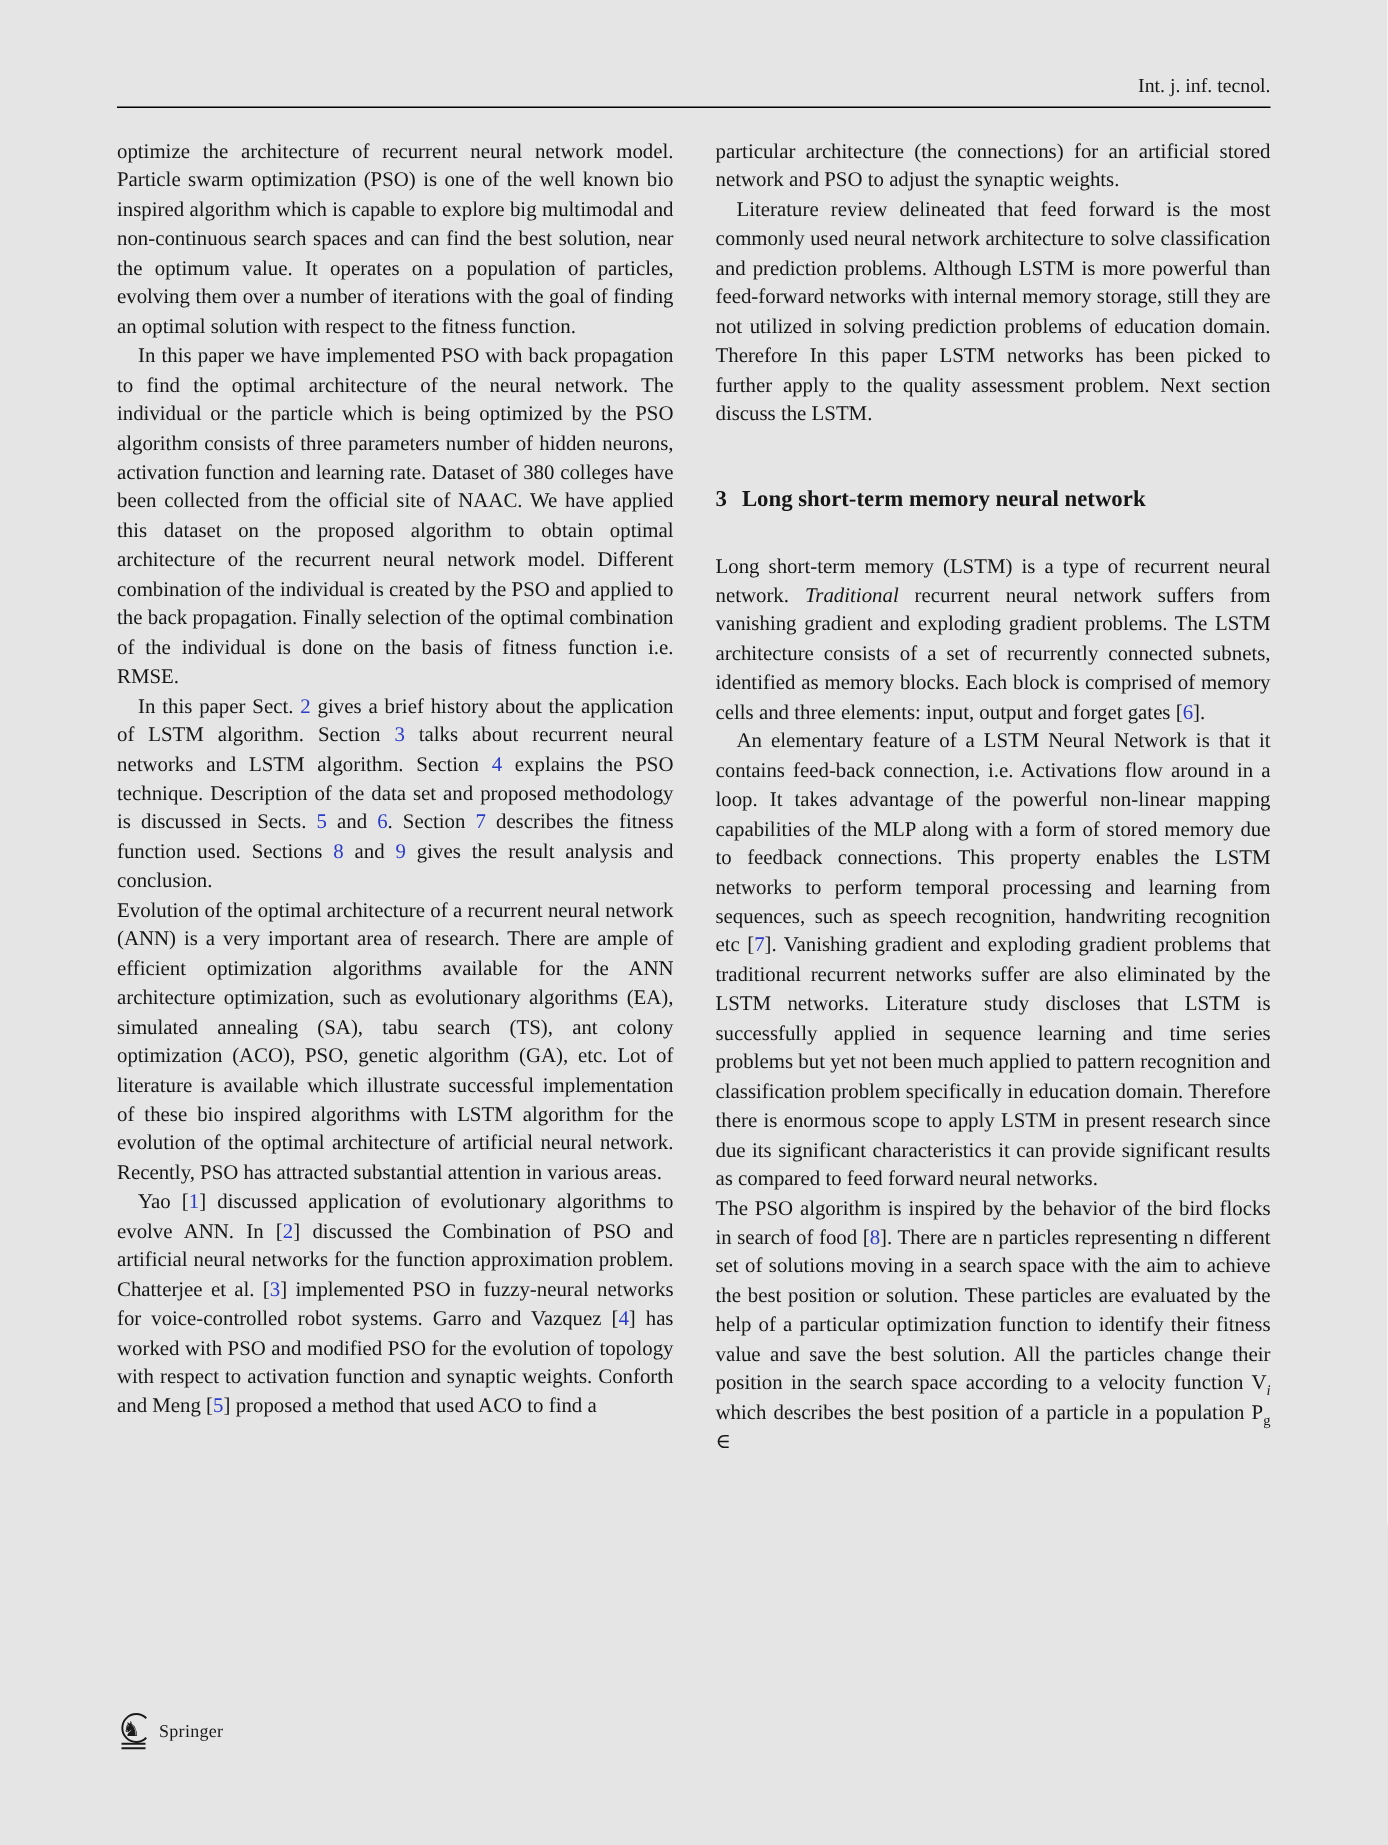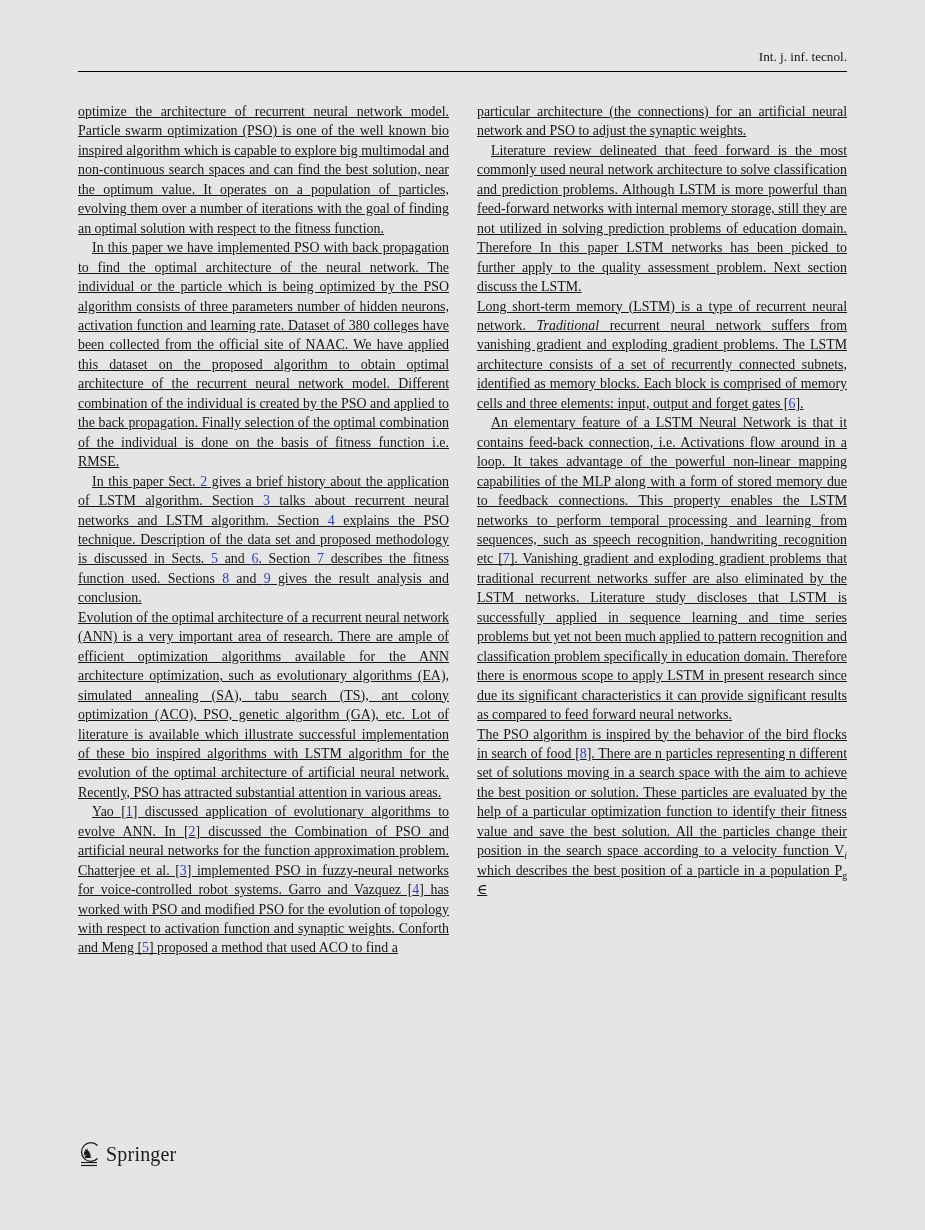--- a/index.html
+++ b/index.html
@@ -24,27 +24,26 @@
   .header-rule {
     position: absolute;
     top: 71px;
     left: 78px;
     width: 769px;
     height: 1px;
     background: #000000;
   }
   .col {
     position: absolute;
-    top: 102px;
+    top: 92px;
     width: 371px;
     text-align: justify;
     font-size: 13.9px;
     line-height: 19.45px;
     hyphens: auto;
-    text-decoration: underline;
     -webkit-hyphens: auto;
   }
   .col-left  { left: 78px; }
   .col-right { left: 477px; width: 370px; }
   .para { margin: 0; }
   .para.indent { text-indent: 14px; }
   .section-heading {
     font-weight: bold;
     font-size: 15.2px;
     line-height: 20px;
@@ -56,41 +55,42 @@
   .it  { font-style: italic; }
   .sub { vertical-align: sub; font-size: 70%; line-height: 0; }
   .footer {
     position: absolute;
     left: 78px;
     top: 1141px;
     display: flex;
     align-items: center;
     gap: 6px;
   }
-  .springer-word { font-size: 20px; color: #1a1a1a; letter-spacing: 0.2px; }
+  .springer-word { font-size: 12px; color: #1a1a1a; letter-spacing: 0.2px; }
 </style>
 </head>
 <body>
 
 <div class="page">
 
   <div class="running-head">Int. j. inf. tecnol.</div>
 
   <div class="header-rule"></div>
 
   <div class="col col-left">
       <p class="para"><span>optimize the architecture of recurrent neural network model. Particle swarm optimization (PSO) is one of the well known bio inspired algorithm which is capable to explore big multimodal and non-continuous search spaces and can find the best solution, near the optimum value. It operates on a population of particles, evolving them over a number of iterations with the goal of finding an optimal solution with respect to the fitness function.</span></p>
       <p class="para indent"><span>In this paper we have implemented PSO with back propagation to find the optimal architecture of the neural network. The individual or the particle which is being optimized by the PSO algorithm consists of three parameters number of hidden neurons, activation function and learning rate. Dataset of 380 colleges have been collected from the official site of NAAC. We have applied this dataset on the proposed algorithm to obtain optimal architecture of the recurrent neural network model. Different combination of the individual is created by the PSO and applied to the back propagation. Finally selection of the optimal combination of the individual is done on the basis of fitness function i.e. RMSE.</span></p>
       <p class="para indent"><span>In this paper Sect. </span><span class="ref-link">2</span><span> gives a brief history about the application of LSTM algorithm. Section </span><span class="ref-link">3</span><span> talks about recurrent neural networks and LSTM algorithm. Section </span><span class="ref-link">4</span><span> explains the PSO technique. Description of the data set and proposed methodology is discussed in Sects. </span><span class="ref-link">5</span><span> and </span><span class="ref-link">6</span><span>. Section </span><span class="ref-link">7</span><span> describes the fitness function used. Sections </span><span class="ref-link">8</span><span> and </span><span class="ref-link">9</span><span> gives the result analysis and conclusion.</span></p>
       <p class="para"><span>Evolution of the optimal architecture of a recurrent neural network (ANN) is a very important area of research. There are ample of efficient optimization algorithms available for the ANN architecture optimization, such as evolutionary algorithms (EA), simulated annealing (SA), tabu search (TS), ant colony optimization (ACO), PSO, genetic algorithm (GA), etc. Lot of literature is available which illustrate successful implementation of these bio inspired algorithms with LSTM algorithm for the evolution of the optimal architecture of artificial neural network. Recently, PSO has attracted substantial attention in various areas.</span></p>
       <p class="para indent"><span>Yao [</span><span class="ref-link">1</span><span>] discussed application of evolutionary algorithms to evolve ANN. In [</span><span class="ref-link">2</span><span>] discussed the Combination of PSO and artificial neural networks for the function approximation problem. Chatterjee et al. [</span><span class="ref-link">3</span><span>] implemented PSO in fuzzy-neural networks for voice-controlled robot systems. Garro and Vazquez [</span><span class="ref-link">4</span><span>] has worked with PSO and modified PSO for the evolution of topology with respect to activation function and synaptic weights. Conforth and Meng [</span><span class="ref-link">5</span><span>] proposed a method that used ACO to find a</span></p>
     </div>
   <div class="col col-right">
-      <p class="para"><span>particular architecture (the connections) for an artificial neural network and PSO to adjust the synaptic weights.</span></p>
+      <p class="para"><span>particular architecture (the connections) for an artificial stored network and PSO to adjust the synaptic weights.</span></p>
       <p class="para indent"><span>Literature review delineated that feed forward is the most commonly used neural network architecture to solve classification and prediction problems. Although LSTM is more powerful than feed-forward networks with internal memory storage, still they are not utilized in solving prediction problems of education domain. Therefore In this paper LSTM networks has been picked to further apply to the quality assessment problem. Next section discuss the LSTM.</span></p>
+      <div class="section-heading"><span class="h-num">3</span><span>Long short-term memory neural network</span></div>
       <p class="para"><span>Long short-term memory (LSTM) is a type of recurrent neural network. </span><span class="it">Traditional</span><span> recurrent neural network suffers from vanishing gradient and exploding gradient problems. The LSTM architecture consists of a set of recurrently connected subnets, identified as memory blocks. Each block is comprised of memory cells and three elements: input, output and forget gates [</span><span class="ref-link">6</span><span>].</span></p>
       <p class="para indent"><span>An elementary feature of a LSTM Neural Network is that it contains feed-back connection, i.e. Activations flow around in a loop. It takes advantage of the powerful non-linear mapping capabilities of the MLP along with a form of stored memory due to feedback connections. This property enables the LSTM networks to perform temporal processing and learning from sequences, such as speech recognition, handwriting recognition etc [</span><span class="ref-link">7</span><span>]. Vanishing gradient and exploding gradient problems that traditional recurrent networks suffer are also eliminated by the LSTM networks. Literature study discloses that LSTM is successfully applied in sequence learning and time series problems but yet not been much applied to pattern recognition and classification problem specifically in education domain. Therefore there is enormous scope to apply LSTM in present research since due its significant characteristics it can provide significant results as compared to feed forward neural networks.</span></p>
       <p class="para"><span>The PSO algorithm is inspired by the behavior of the bird flocks in search of food [</span><span class="ref-link">8</span><span>]. There are n particles representing n different set of solutions moving in a search space with the aim to achieve the best position or solution. These particles are evaluated by the help of a particular optimization function to identify their fitness value and save the best solution. All the particles change their position in the search space according to a velocity function V</span><span class="it sub">i</span><span> which describes the best position of a particle in a population P</span><span class="sub">g</span><span> ∈</span></p>
     </div>
 
   <div class="footer">
     <span style="display:inline-block; line-height:0;">
       <svg width="22" height="26" viewBox="0 0 22 26" aria-hidden="true">
         <path d="M19.5 4.5 A 9.3 9.3 0 1 0 19.5 17.5" fill="none" stroke="#1a1a1a" stroke-width="1.3"></path>
         <text x="3.5" y="16.5" font-size="13.5" fill="#1a1a1a" font-family="DejaVu Sans, sans-serif">♞</text>

